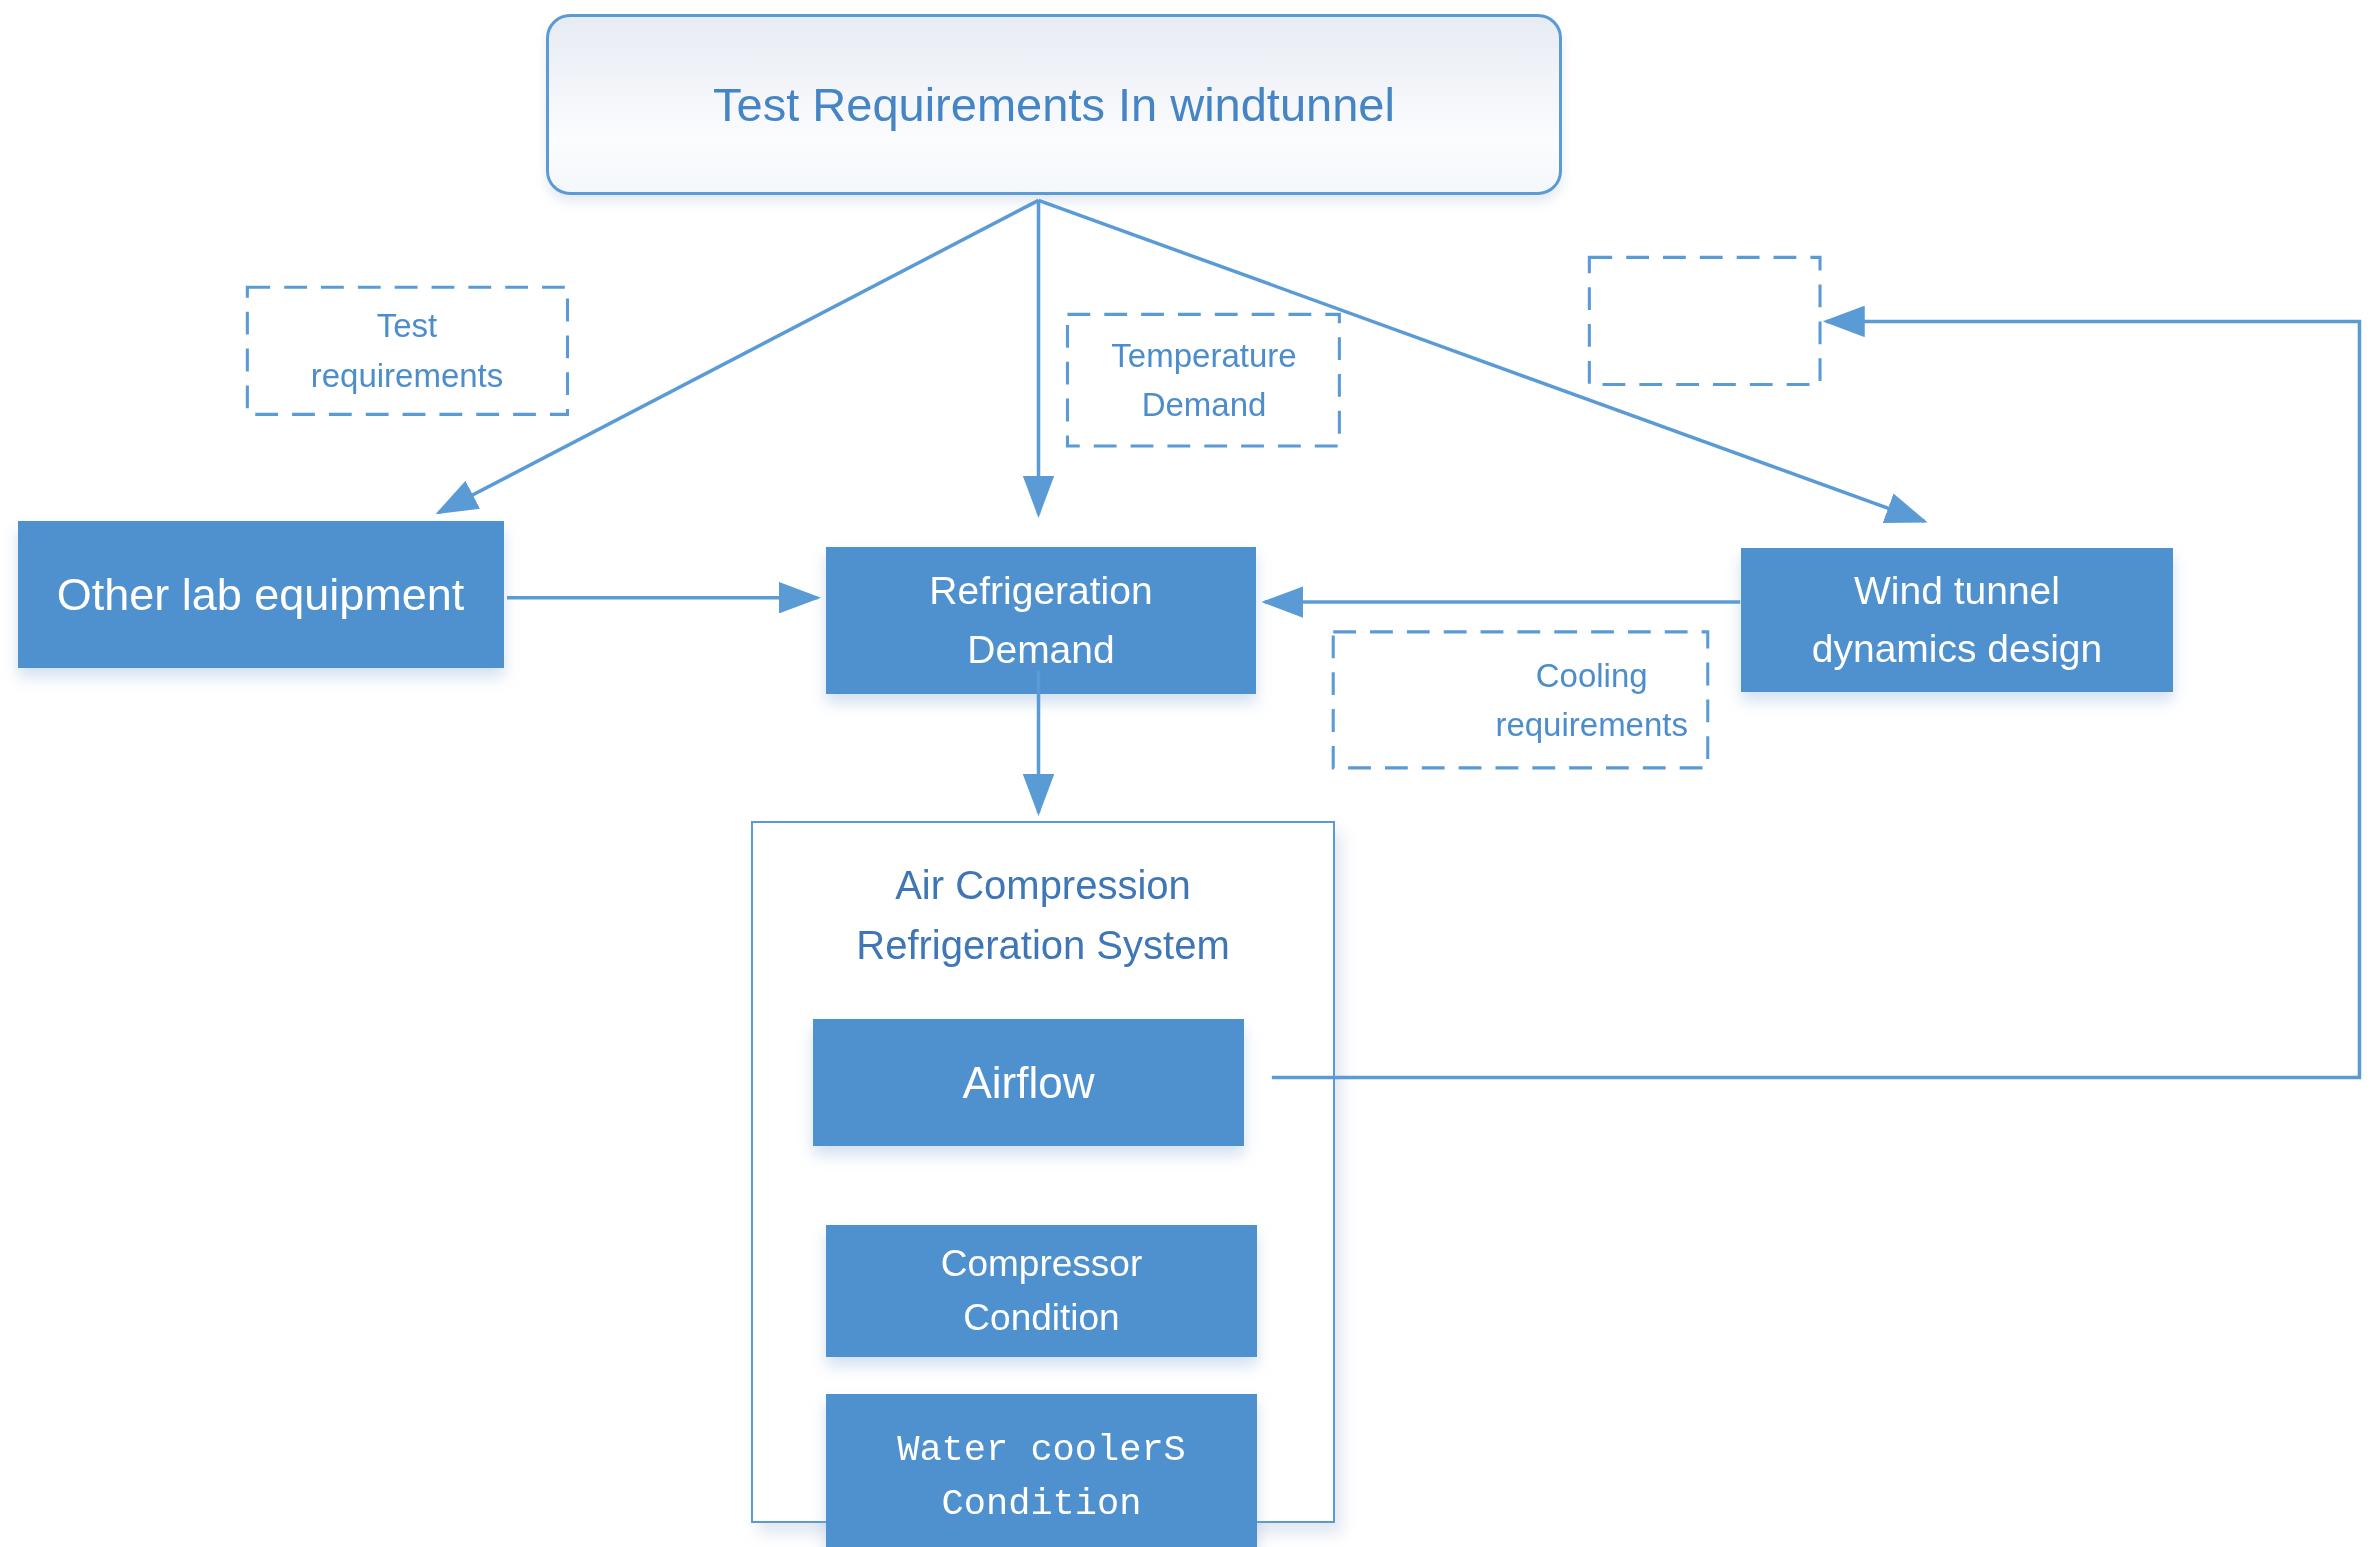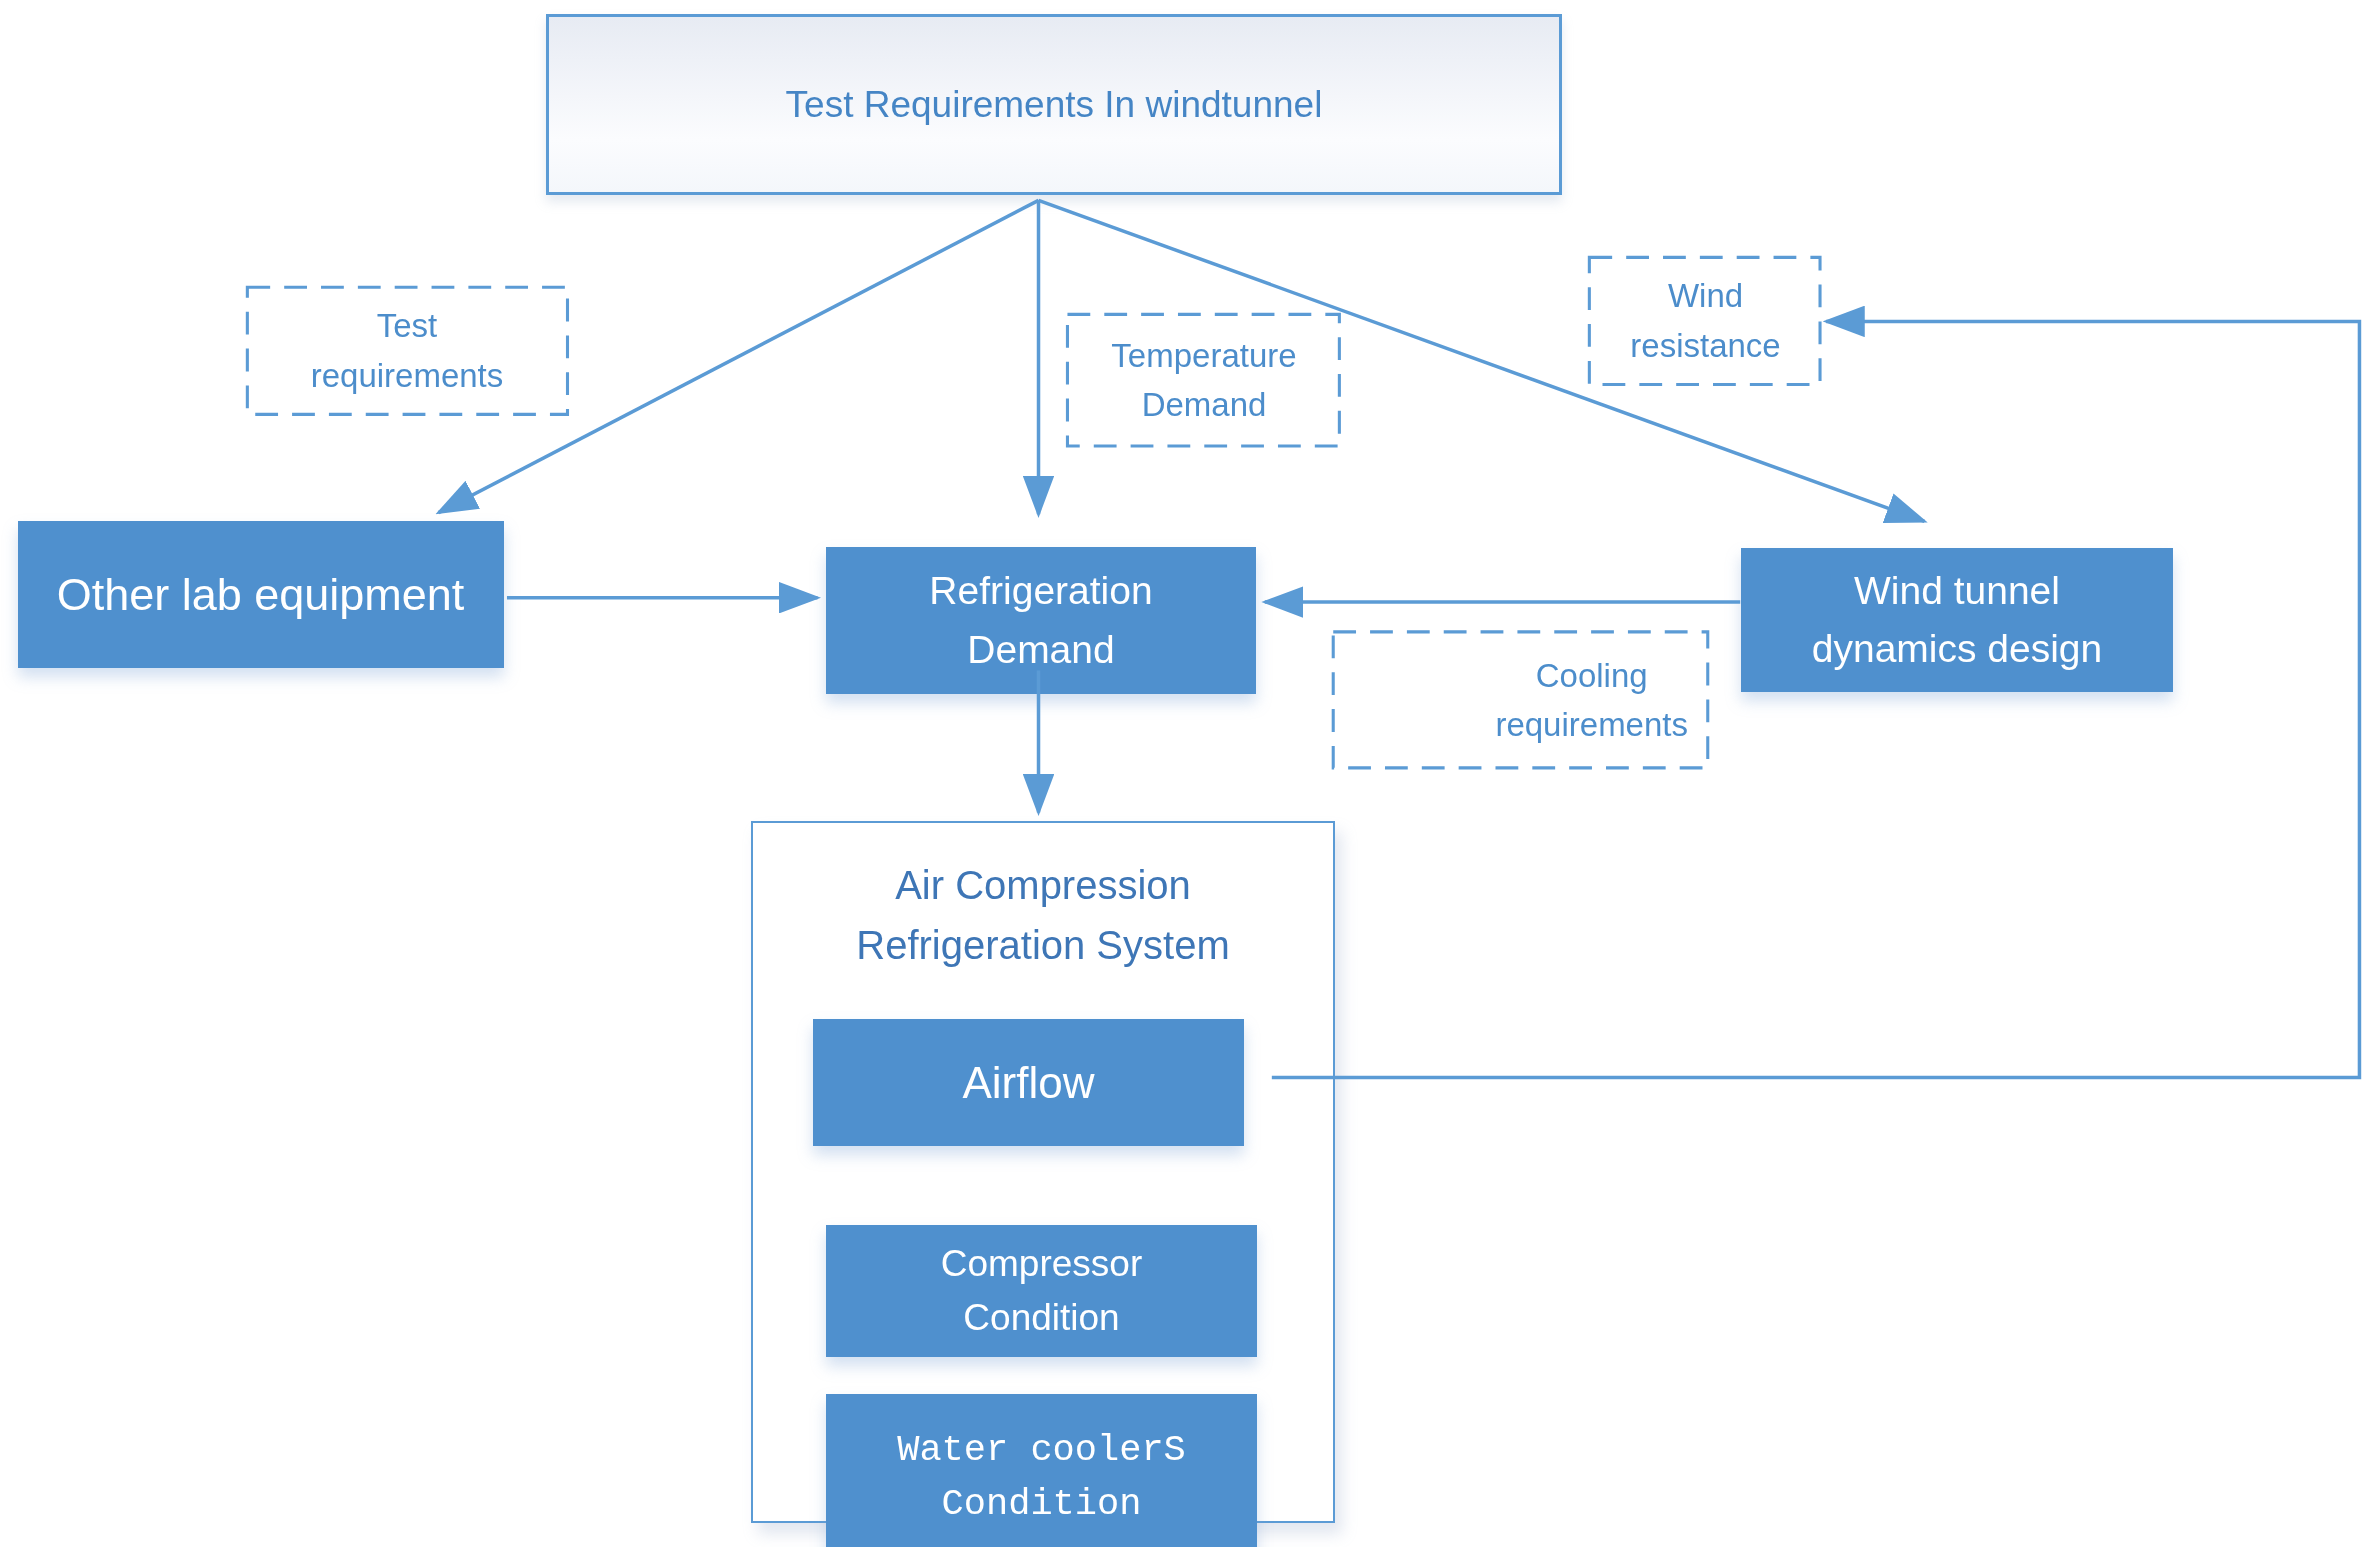--- a/index.html
+++ b/index.html
@@ -39,21 +39,21 @@
   .container-title{
     position:absolute;left:0;right:0;top:32px;text-align:center;
     color:var(--container-title-color);font-size:40px;line-height:1.5;z-index:2;
   }
   svg.connectors{position:absolute;left:0;top:0;width:2377px;height:1548px;z-index:3;pointer-events:none;}
   .f38{font-size:33px;line-height:1.5;}
   .f42{font-size:37px;line-height:1.45;margin-top:32px;}
   .f44{font-size:39px;line-height:1.5;}
   .f46{font-size:45px;line-height:1.4;}
   .f50{font-size:44px;}
-  .f54{font-size:37px;}
+  .f54{font-size:47px;border-radius:24px;}
 </style>
 </head>
 <body>
 
 <div class="canvas">
 
   <svg class="connectors" viewBox="0 0 2710 1764">
     <defs>
       <marker id="arw" viewBox="0 0 48 36" refX="44" refY="18" markerWidth="48" markerHeight="36" markerUnits="userSpaceOnUse" orient="auto">
         <path d="M0,0 L48,18 L0,36 Z" style="fill:var(--accent);"></path>
@@ -82,24 +82,20 @@
   </div>
 
   <div class="node dashedtxt f38" style="left:247px;top:287px;width:320px;height:127px;">
     <span class="lbl">Test
 requirements</span>
   </div>
   <div class="node dashedtxt f38" style="left:1068px;top:314px;width:272px;height:132px;">
     <span class="lbl">Temperature
 Demand</span>
   </div>
-  <div class="node dashedtxt f38" style="left:1590px;top:257px;width:231px;height:127px;">
-    <span class="lbl">Wind
-resistance</span>
-  </div>
   <div class="node dashedtxt f38" style="left:1313px;top:632px;width:375px;height:136px;justify-content:flex-end;">
     <span class="lbl">Cooling
 requirements</span>
   </div>
 
   <div class="node solid f46" style="left:17.5px;top:521px;width:486px;height:147px;">
     <span class="lbl">Other lab equipment</span>
   </div>
   <div class="node solid f44" style="left:826px;top:547px;width:430px;height:147px;">
     <span class="lbl">Refrigeration

